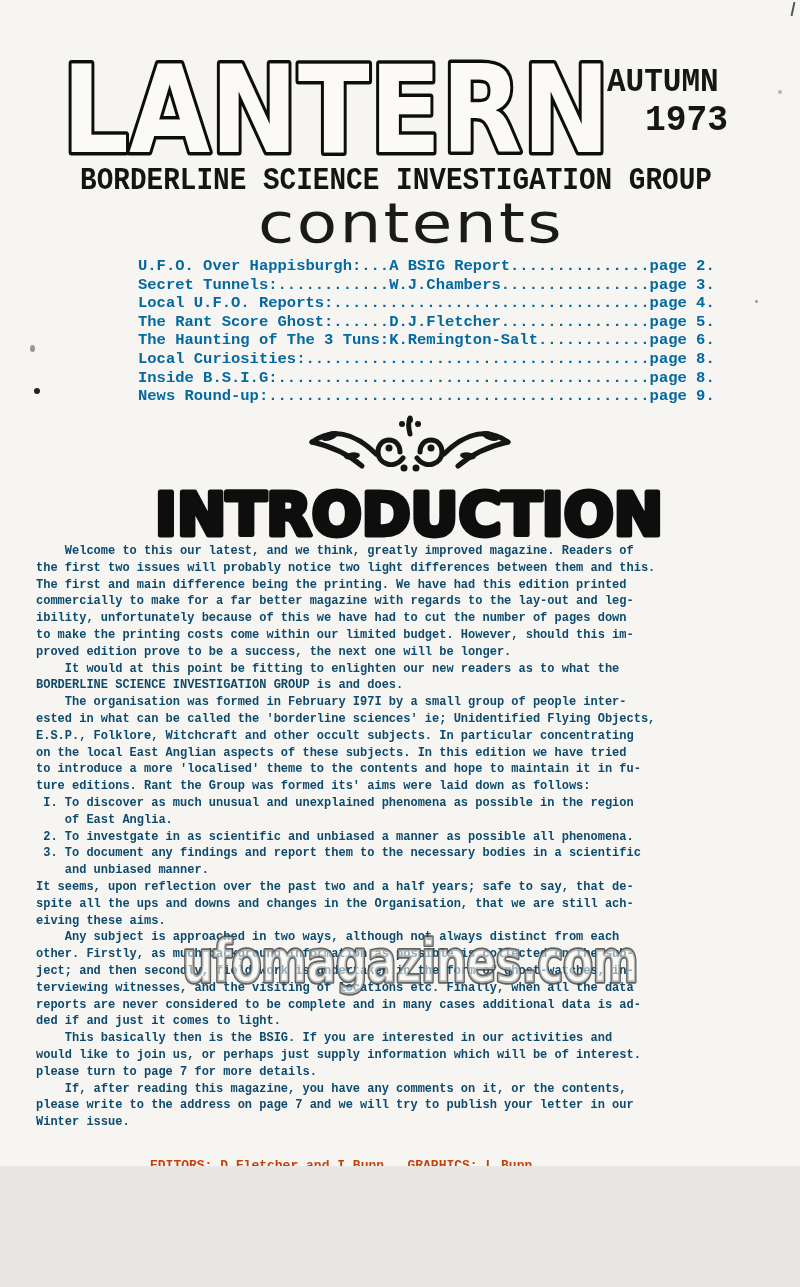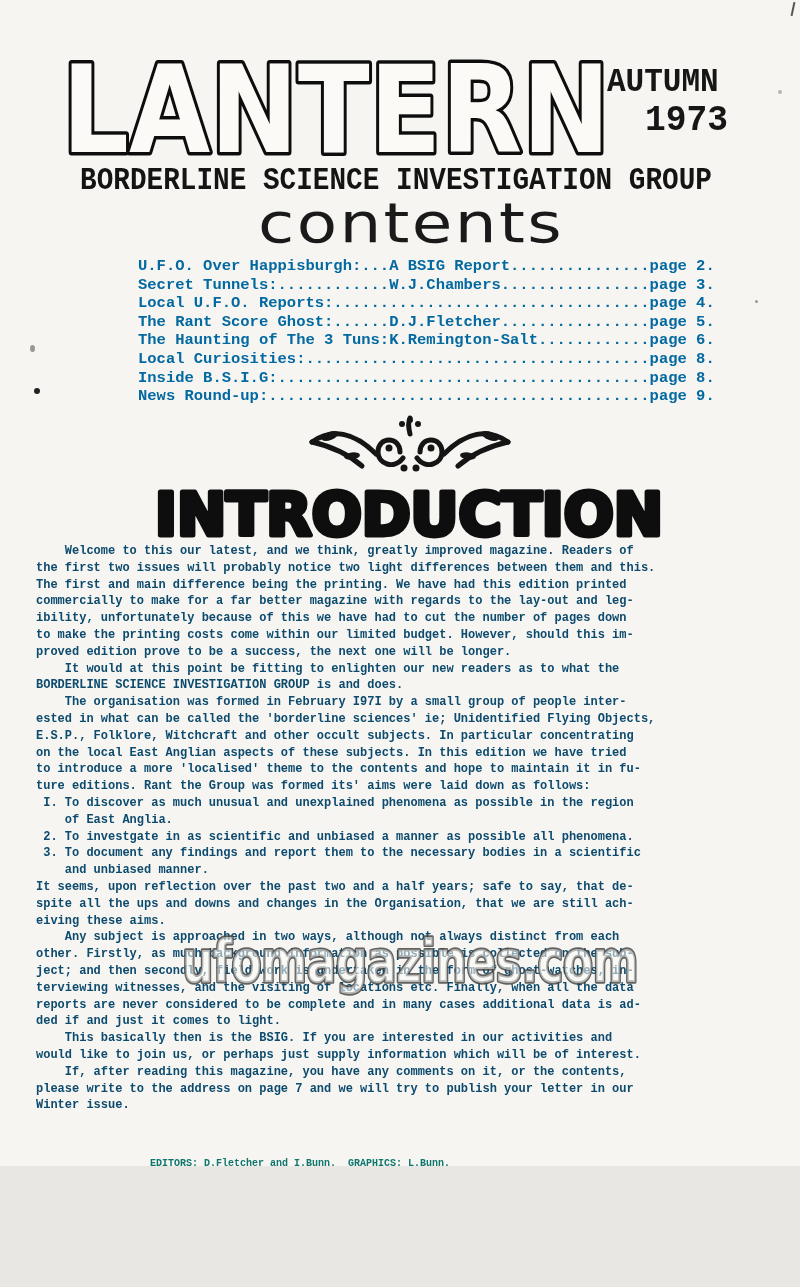--- a/index.html
+++ b/index.html
@@ -10,21 +10,21 @@
   }
   .abs{position:absolute;}
   svg text{font-family:"DejaVu Sans", sans-serif;}
   svg .monotext{font-family:"Liberation Mono", monospace;}
 
   
   .contents-list{left:138px; top:257px;}
   .cline{white-space:pre; font-size:15.5px; line-height:18.6px; font-weight:700; color:#0369a1;}
   .body-block{left:36px; top:543px;}
   .bline{white-space:pre; font-size:12px; line-height:16.8px; font-weight:700; color:#0c4a6e;}
-  .credits{left:150px; top:1158px; white-space:pre; font-size:10px; font-weight:700; color:#0f766e;}
+  .credits{left:150px; top:1158px; white-space:pre; font-size:13px; font-weight:700; color:#c2410c;}
   .pageno{left:0; top:1241px; width:800px; text-align:center; font-size:16px; font-weight:700; color:#1c1c1c;}
 
   
   .issue-season{left:607px; top:64px; font-size:33px; font-weight:700; color:#161616; transform:scaleX(.94); transform-origin:left top; letter-spacing:0;}
   .issue-year{left:645px; top:100px; font-size:36px; font-weight:700; color:#161616; transform:scaleX(.96); transform-origin:left top;}
 
   
   .watermark{left:172px; top:918px; pointer-events:none;}
 
   
@@ -119,20 +119,21 @@
       <div class="bline">spite all the ups and downs and changes in the Organisation, that we are still ach-</div>
       <div class="bline">eiving these aims.</div>
       <div class="bline">    Any subject is approached in two ways, although not always distinct from each</div>
       <div class="bline">other. Firstly, as much background information as possible is collected on the sub-</div>
       <div class="bline">ject; and then secondly, field work is undertaken in the form of ghost-watches, in-</div>
       <div class="bline">terviewing witnesses, and the visiting of locations etc. Finally, when all the data</div>
       <div class="bline">reports are never considered to be complete and in many cases additional data is ad-</div>
       <div class="bline">ded if and just it comes to light.</div>
       <div class="bline">    This basically then is the BSIG. If you are interested in our activities and</div>
       <div class="bline">would like to join us, or perhaps just supply information which will be of interest.</div>
+      <div class="bline">please turn to page 7 for more details.</div>
       <div class="bline">    If, after reading this magazine, you have any comments on it, or the contents,</div>
       <div class="bline">please write to the address on page 7 and we will try to publish your letter in our</div>
       <div class="bline">Winter issue.</div>
     </div>
 
   <svg class="abs watermark" width="476" height="92" viewBox="0 0 476 92">
     <text x="10" y="64" font-size="58" font-weight="bold" letter-spacing="-1" textLength="456" lengthAdjust="spacingAndGlyphs" fill="rgba(252,252,250,0.55)" stroke="rgba(72,72,72,0.85)" stroke-width="3.4" stroke-linejoin="round" paint-order="stroke">ufomagazines.com</text>
   </svg>
 
   <div class="abs credits">EDITORS: D.Fletcher and I.Bunn.  GRAPHICS: L.Bunn.</div>

